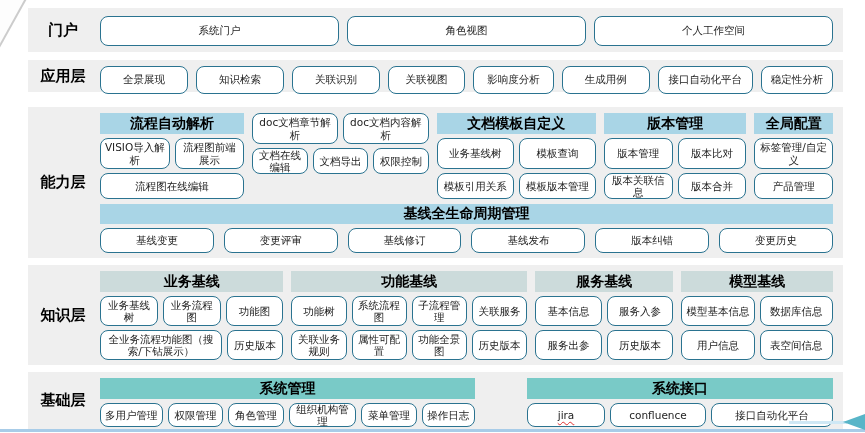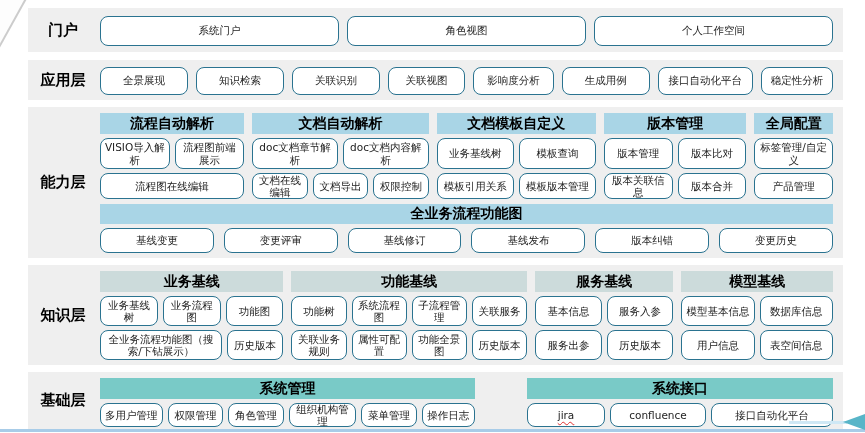--- a/index.html
+++ b/index.html
@@ -19,21 +19,21 @@
     font-family:"DejaVu Sans","Liberation Sans",sans-serif;
     color:#222;
   }
   .band{
     position:absolute;left:28px;width:815px;
     background:var(--band-bg);
     display:flex;align-items:stretch;
     box-sizing:border-box;
   }
   .band-portal{top:8px;height:44px;}
-  .band-app{top:60px;height:40px;}
+  .band-app{top:60px;height:32px;}
   .band-capability{top:107px;height:151px;}
   .band-knowledge{top:265px;height:100px;}
   .band-base{top:372px;height:57px;}
   .layer-label{
     width:70px;flex-shrink:0;
     display:flex;align-items:center;justify-content:center;
     font-size:15px;font-weight:bold;color:#000;
   }
   .content{flex:1;padding:6px 10px 5px 2px;display:flex;flex-direction:column;box-sizing:border-box;}
   .row{display:flex;gap:8px;flex:1;}
@@ -42,21 +42,21 @@
     border:1.5px solid var(--btn-border);
     border-radius:8px;
     display:flex;align-items:center;justify-content:center;
     font-size:10.5px;line-height:1.15;text-align:center;
     color:#222;box-sizing:border-box;
     padding:1px 3px;min-width:0;
   }
   .portal-row{align-items:center;}
   .portal-row .btn{height:30px;flex:1;}
   .app-row{align-items:center;}
-  .app-row .btn{height:28px;}
+  .app-row .btn{height:28px;font-family:Liberation Serif, serif;}
   
   .cap-groups{display:flex;gap:8px;}
   .cap-group{display:flex;flex-direction:column;gap:4px;flex-basis:0;min-width:0;}
   .g-hdr{
     height:21px;flex-shrink:0;
     display:flex;align-items:center;justify-content:center;
     font-size:14px;font-weight:bold;color:#000;
   }
   .hdr-blue{background:var(--hdr-blue);}
   .hdr-pale{background:var(--hdr-pale);}
@@ -138,21 +138,20 @@
         <div class="g-row cap-r1">
           <div class="btn">VISIO导入解析</div>
           <div class="btn">流程图前端展示</div>
         </div>
         <div class="g-row cap-r2">
           <div class="btn">流程图在线编辑</div>
         </div>
       </div>
 
       <div class="cap-group" style="flex-grow:186">
-        <div class="g-hdr hdr-blue">文档自动解析</div>
         <div class="g-row cap-r1">
           <div class="btn">doc文档章节解析</div>
           <div class="btn">doc文档内容解析</div>
         </div>
         <div class="g-row cap-r2">
           <div class="btn">文档在线编辑</div>
           <div class="btn">文档导出</div>
           <div class="btn">权限控制</div>
         </div>
       </div>
@@ -186,21 +185,21 @@
         <div class="g-row cap-r1">
           <div class="btn">标签管理/自定义</div>
         </div>
         <div class="g-row cap-r2">
           <div class="btn">产品管理</div>
         </div>
       </div>
 
     </div>
 
-    <div class="g-hdr hdr-blue baseline-hdr">全业务流程功能图</div>
+    <div class="g-hdr hdr-blue baseline-hdr">基线全生命周期管理</div>
     <div class="baseline-row">
       <div class="btn">基线变更</div>
       <div class="btn">变更评审</div>
       <div class="btn">基线修订</div>
       <div class="btn">基线发布</div>
       <div class="btn">版本纠错</div>
       <div class="btn">变更历史</div>
     </div>
   </div>
 </div>

